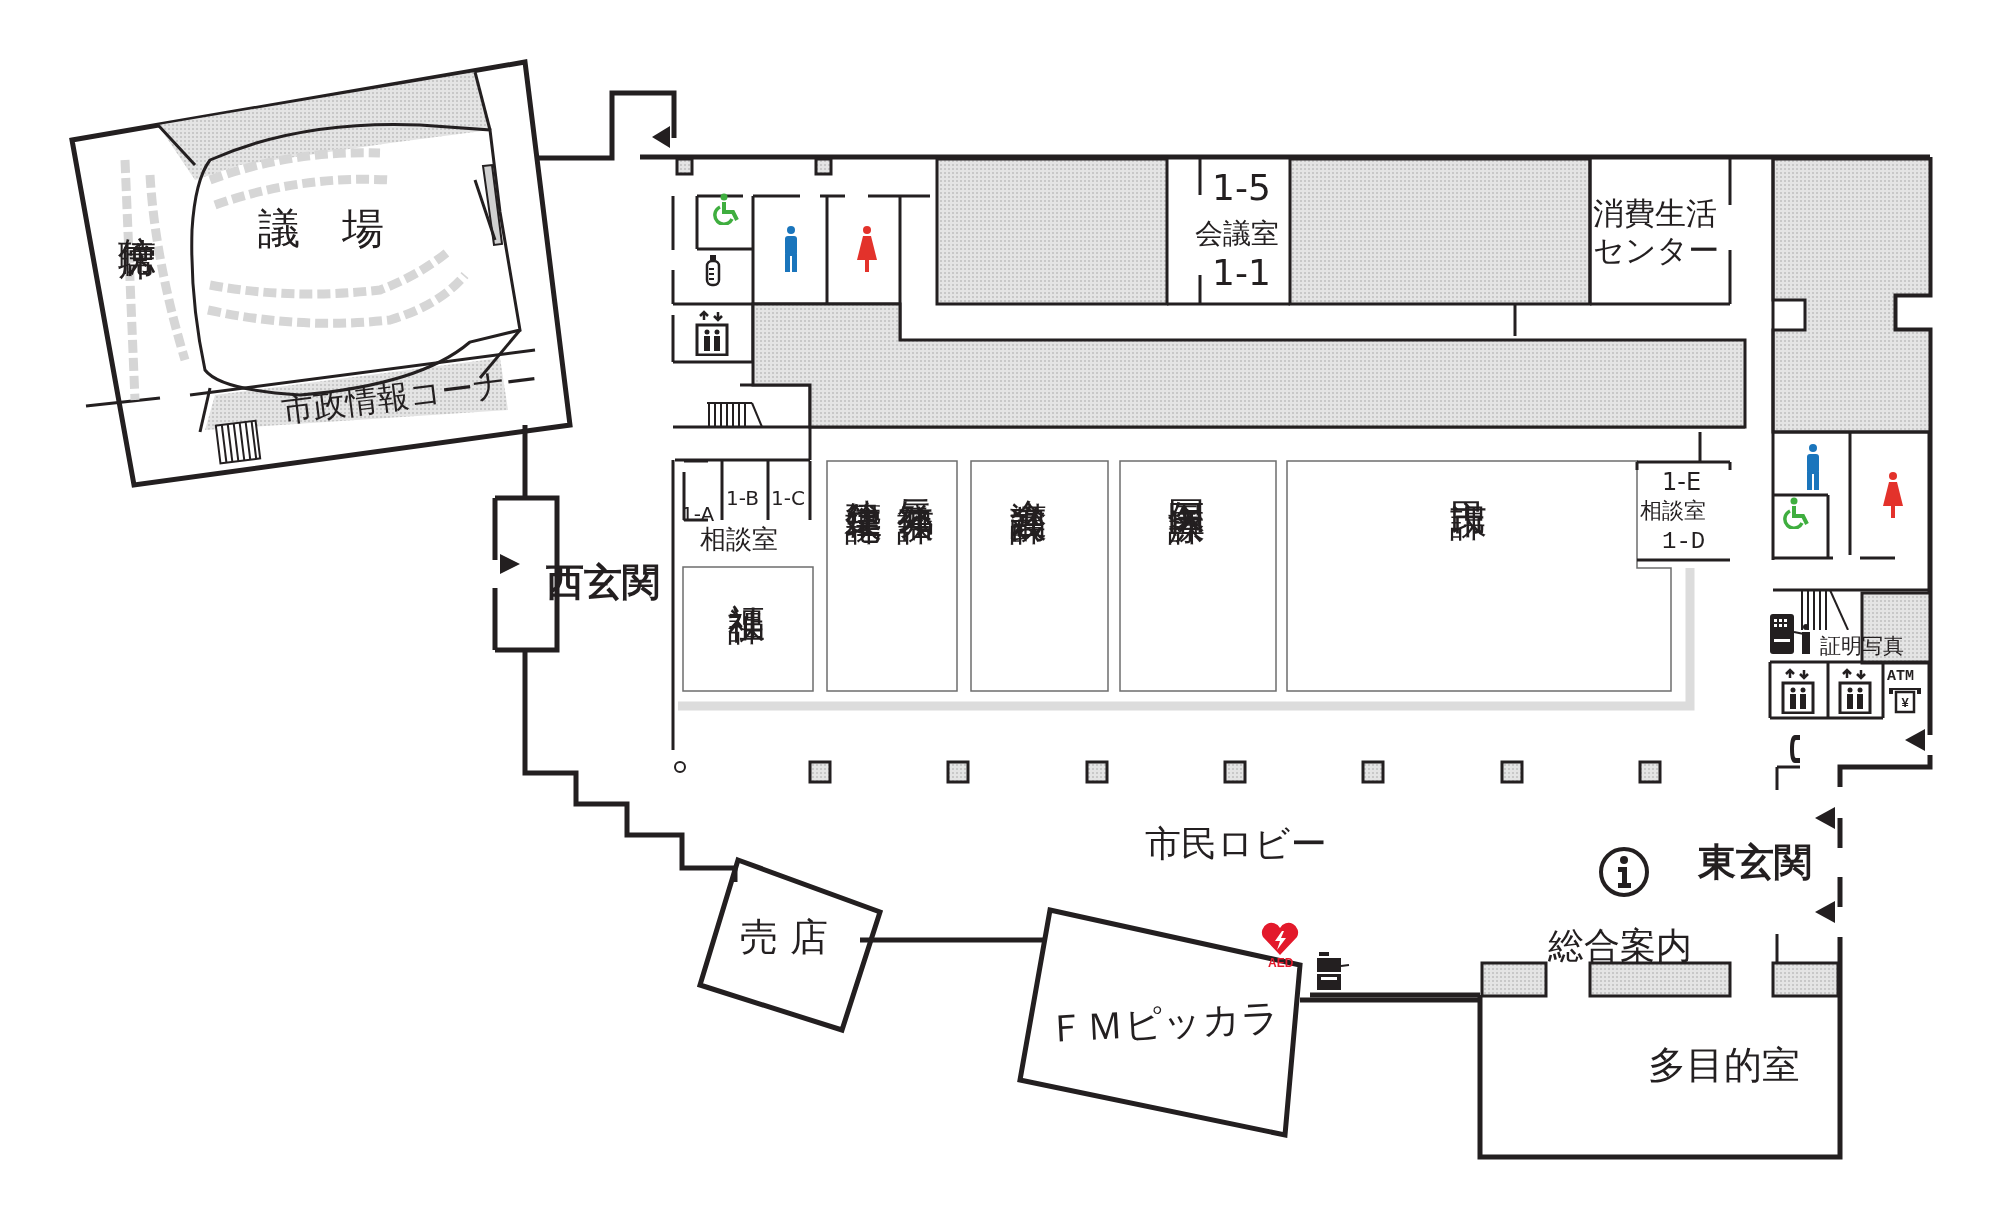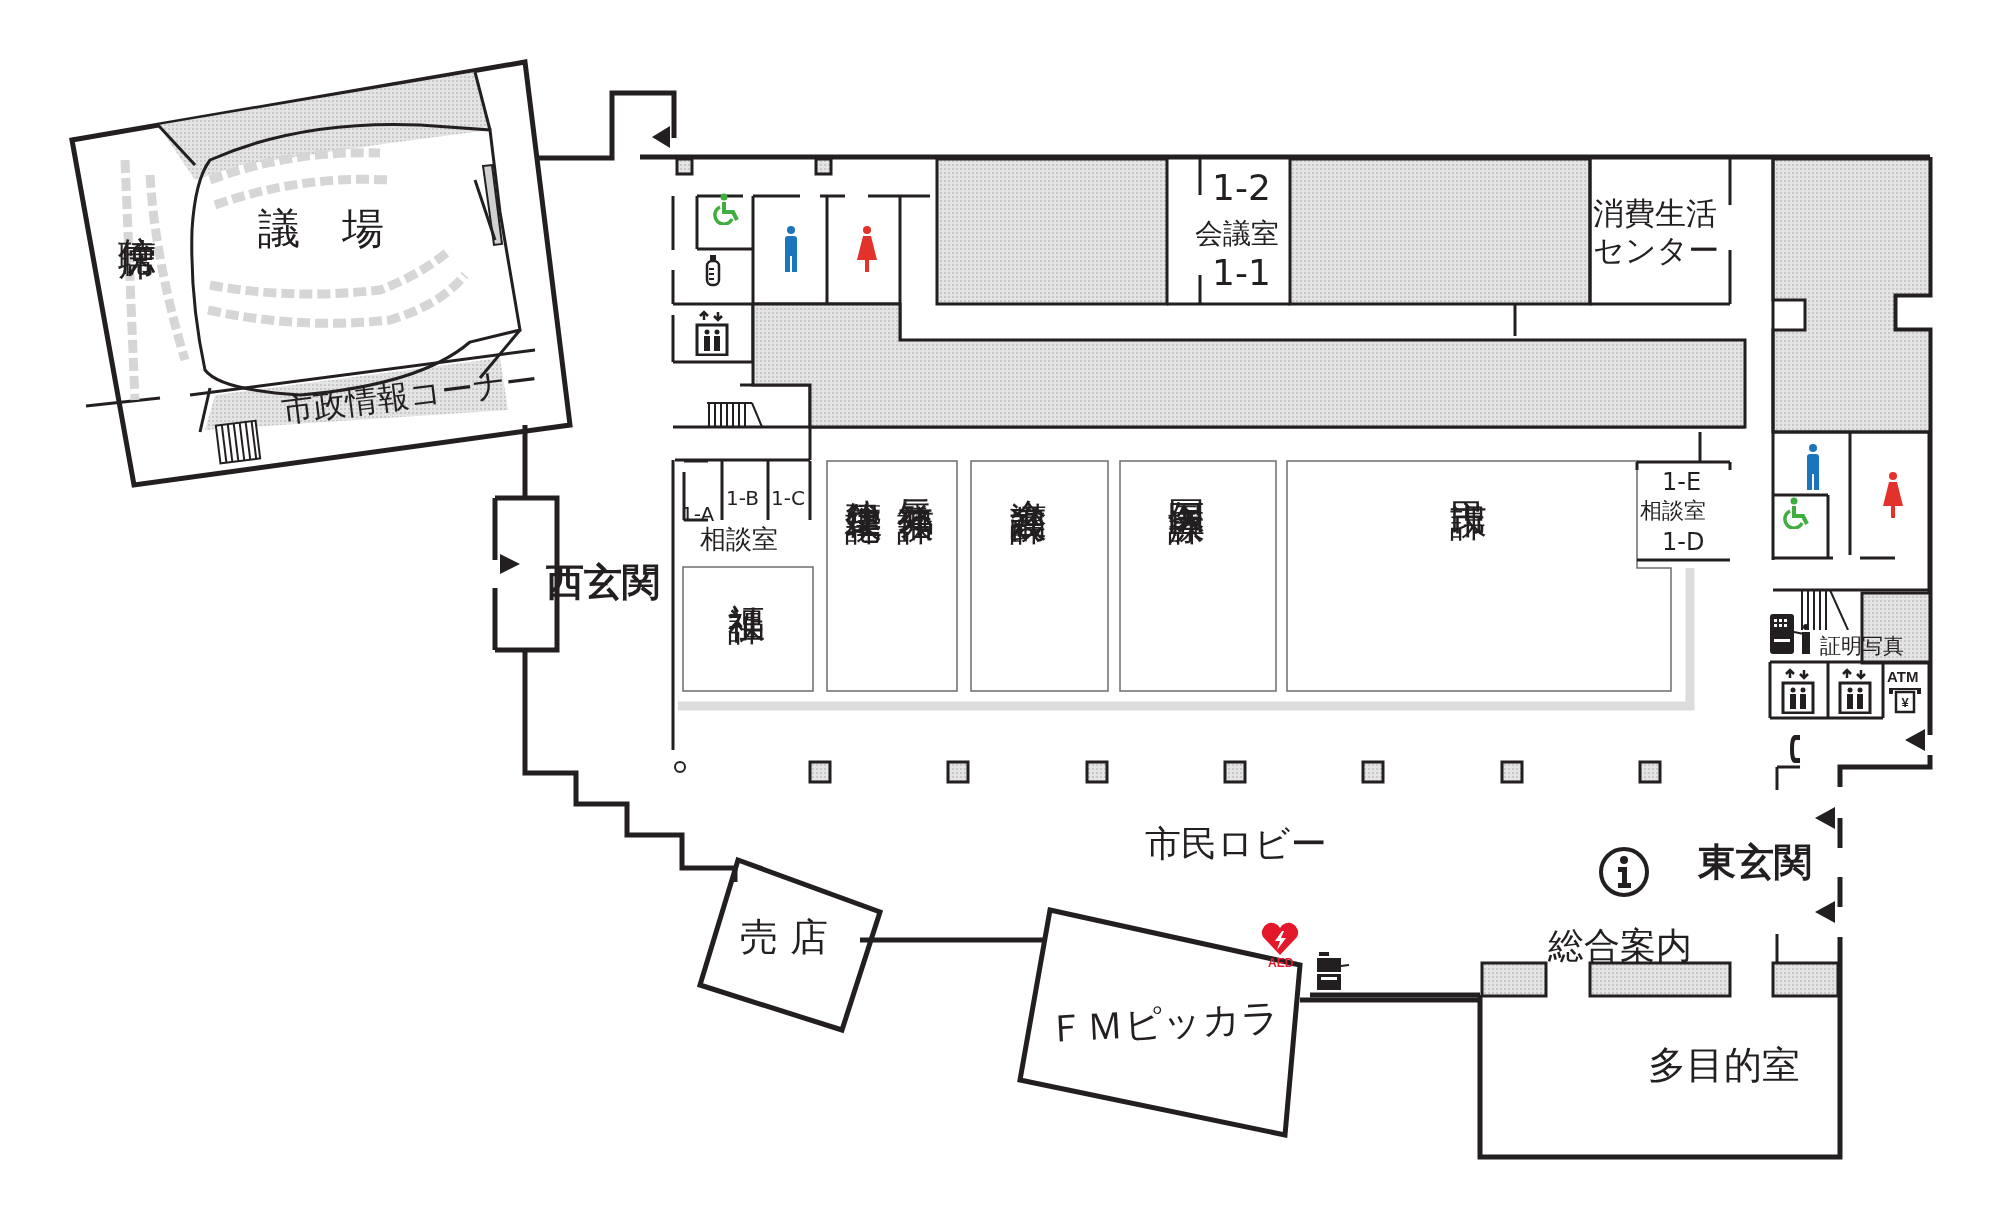--- a/index.html
+++ b/index.html
@@ -316,21 +316,21 @@
   <svg width="36" height="46" viewBox="0 0 36 46">
       <path d="M10 10 V2 M6 6 L10 2 L14 6 M24 2 V10 M20 6 L24 10 L28 6" stroke="#231f20" stroke-width="2.5" fill="none"></path>
       <rect x="3" y="15" width="30" height="30" fill="none" stroke="#231f20" stroke-width="3"></rect>
       <circle cx="13" cy="22" r="2.5" fill="#231f20"></circle>
       <circle cx="23" cy="22" r="2.5" fill="#231f20"></circle>
       <rect x="10" y="26" width="6" height="15" fill="#231f20"></rect>
       <rect x="20" y="26" width="6" height="15" fill="#231f20"></rect>
     </svg>
 </div>
 <div class="icon" style="left:1885px;top:668px;width:42px;height:48px;">
-  <span style="position:absolute;left:2px;top:0;font-size:15px;font-weight:bold;font-family:Liberation Sans, sans-serif;">ATM</span>
+  <span style="position:absolute;left:2px;top:0;font-size:15px;font-weight:bold;font-family:Liberation Mono, monospace;">ATM</span>
   <svg style="position:absolute;left:2px;top:18px;" width="36" height="28" viewBox="0 0 36 28">
       <path d="M2 2 h32 v6 h-4 v-4 h-24 v4 h-4 z" fill="#231f20"></path>
       <rect x="9" y="6" width="18" height="20" fill="none" stroke="#231f20" stroke-width="2.5"></rect>
       <text x="18" y="21" font-size="13" text-anchor="middle" font-family="Liberation Sans, sans-serif" font-weight="bold" fill="#231f20">¥</text>
     </svg>
 </div>
 <div class="icon" style="left:1788px;top:733px;width:16px;height:32px;">
   <svg width="16" height="32" viewBox="0 0 16 32">
       <path d="M12 2 h-5 q-5 0 -5 14 q0 14 5 14 h5 v-5 h-4 q-2 0 -2 -9 q0 -9 2 -9 h4 z" fill="#231f20"></path>
     </svg>
@@ -357,42 +357,42 @@
       <rect x="6" y="27" width="16" height="3" fill="#fff"></rect>
       <line x1="26" y1="16" x2="34" y2="15" stroke="#231f20" stroke-width="2"></line>
     </svg>
 </div>
 
 <div class="lbl" style="left:258px;top:208px;font-size:42px;">議　場</div>
 <div class="lbl v" style="left:118px;top:206px;font-size:38px;">傍聴席</div>
 <div class="lbl" style="left:280px;top:395px;font-size:32px;transform:rotate(-7deg);transform-origin:left top;">市政情報コーナー</div>
 <div class="lbl b" style="left:522px;top:563px;font-size:38px;margin-left:24px;">西玄関</div>
 
-<div class="lbl" style="left:1212px;top:170px;font-size:36px;">1-2</div>
+<div class="lbl" style="left:1212px;top:170px;font-size:36px;">1-5</div>
 <div class="lbl" style="left:1195px;top:220px;font-size:28px;">会議室</div>
 <div class="lbl" style="left:1212px;top:255px;font-size:36px;">1-1</div>
 
 <div class="lbl" style="left:1593px;top:198px;font-size:31px;">消費生活</div>
 <div class="lbl" style="left:1593px;top:235px;font-size:31px;">センター</div>
 
 <div class="lbl" style="left:681px;top:504px;font-size:20px;">1-A</div>
 <div class="lbl" style="left:726px;top:488px;font-size:20px;">1-B</div>
 <div class="lbl" style="left:771px;top:488px;font-size:20px;">1-C</div>
 <div class="lbl" style="left:700px;top:526px;font-size:26px;">相談室</div>
 
 <div class="lbl v" style="left:728px;top:574px;font-size:37px;">福祉課</div>
 <div class="lbl v" style="left:845px;top:470px;font-size:37px;">建築住宅課</div>
 <div class="lbl v" style="left:897px;top:470px;font-size:37px;">元気発信課</div>
 <div class="lbl v" style="left:1010px;top:470px;font-size:37px;">介護高齢課</div>
 <div class="lbl v" style="left:1168px;top:470px;font-size:37px;">国保医療課</div>
 <div class="lbl v" style="left:1450px;top:470px;font-size:37px;">市民課</div>
 
 <div class="lbl" style="left:1662px;top:470px;font-size:24px;">1-E</div>
 <div class="lbl" style="left:1640px;top:500px;font-size:22px;">相談室</div>
-<div class="lbl" style="left:1662px;top:530px;font-size:24px;">1-D</div>
+<div class="lbl" style="left:1662px;top:530px;font-size:24px;font-family:Liberation Mono, monospace;">1-D</div>
 
 <div class="lbl" style="left:1820px;top:636px;font-size:21px;">証明写真</div>
 
 <div class="lbl" style="left:1102px;top:826px;font-size:36px;margin-left:43px;">市民ロビー</div>
 <div class="lbl b" style="left:1698px;top:843px;font-size:38px;">東玄関</div>
 <div class="lbl" style="left:1548px;top:928px;font-size:36px;">総合案内</div>
 <div class="lbl" style="left:740px;top:918px;font-size:38px;transform:rotate(0deg);">売 店</div>
 <div class="lbl" style="left:1048px;top:1004px;font-size:38px;transform:rotate(-3deg);">ＦＭピッカラ</div>
 <div class="lbl" style="left:1648px;top:1046px;font-size:38px;">多目的室</div>
 

